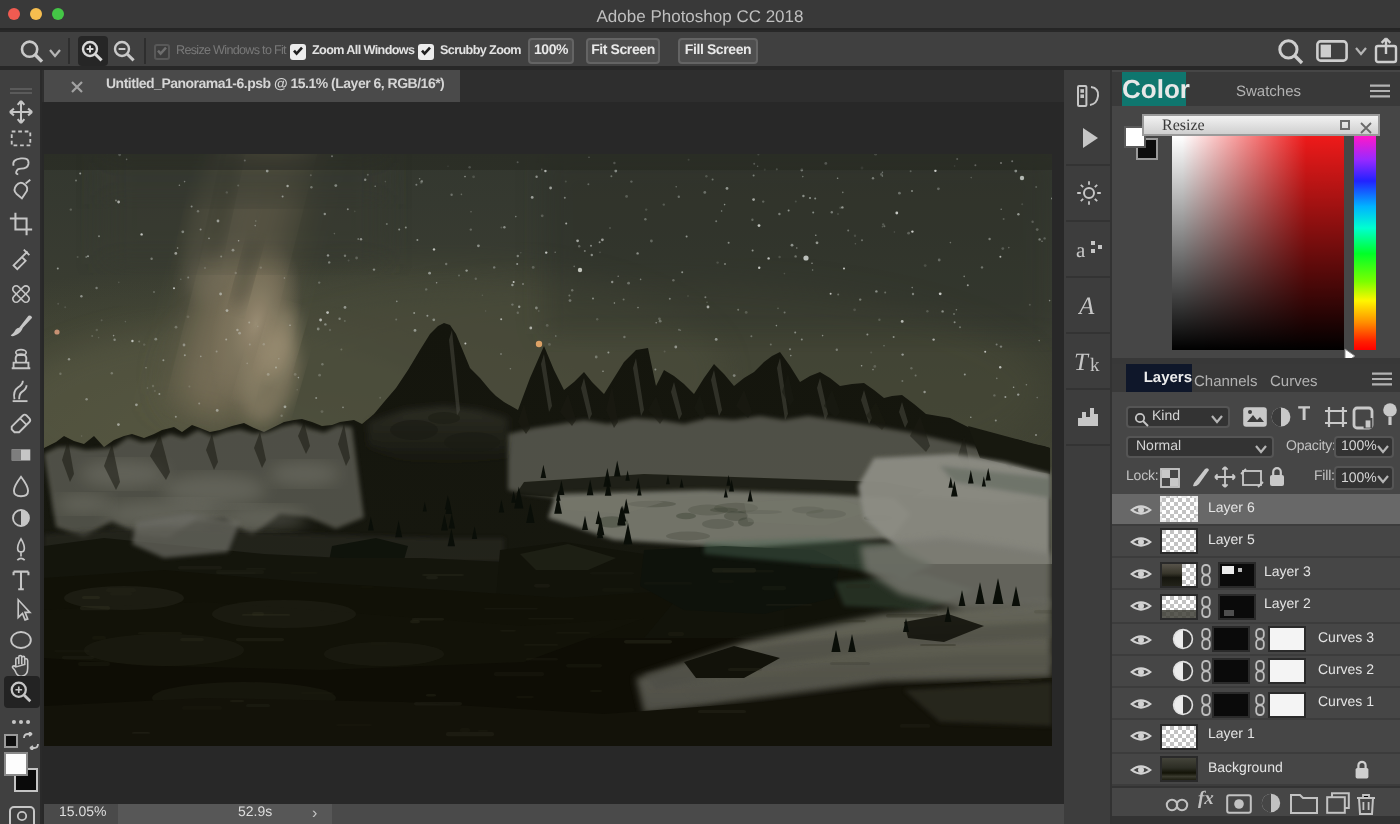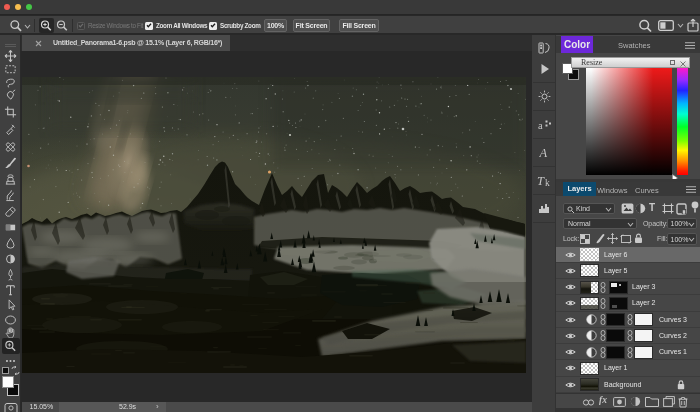--- a/index.html
+++ b/index.html
@@ -1,20 +1,21 @@
 <!DOCTYPE html>
 <html><head><meta charset="utf-8"><style>
 *{margin:0;padding:0;box-sizing:border-box}
 body{width:700px;height:412px;overflow:hidden;font-family:"Liberation Sans",sans-serif;background:#282828;position:relative}
 .abs{position:absolute}
 .lbl{position:absolute;font-size:7px;color:#c8c8c8;letter-spacing:-0.1px}
 </style></head><body><div class="abs" style="left:0;top:0;width:700px;height:15px;background:#393939;border-bottom:1px solid #252525">
 <div class="abs" style="left:3.6px;top:4.4px;width:6px;height:6px;border-radius:50%;background:#f05b51"></div>
 <div class="abs" style="left:14.6px;top:4.4px;width:6px;height:6px;border-radius:50%;background:#f7be4f"></div>
 <div class="abs" style="left:25.7px;top:4.4px;width:6px;height:6px;border-radius:50%;background:#44c646"></div>
+<div class="abs" style="left:0;top:2.5px;width:700px;text-align:center;font-size:8.5px;color:#bfbfbf">Adobe Photoshop CC 2018</div>
 </div><div class="abs" style="left:0;top:16px;width:700px;height:18px;background:#404040;border-bottom:1px solid #282828">
 <svg class="abs" style="left:9px;top:3.5px" width="16" height="12" viewBox="0 0 16 12">
       <circle cx="5.8" cy="4.6" r="3.8" fill="none" stroke="#c9c9c9" stroke-width="1.3"></circle>
       <path d="M8.6 7.4 L12 10.8" stroke="#c9c9c9" stroke-width="1.7"></path>
     </svg>
     <svg class="abs" style="left:24px;top:7.5px" width="7" height="5" viewBox="0 0 7 5">
       <path d="M1 1 L3.5 4 L6 1" fill="none" stroke="#b5b5b5" stroke-width="1.1"></path>
     </svg>
     <div class="abs" style="left:34px;top:2.5px;width:1px;height:13px;background:#2e2e2e"></div>
     <div class="abs" style="left:38.5px;top:1.5px;width:15px;height:15px;background:#262626;border-radius:2px"></div>
@@ -898,36 +899,36 @@
 <div class="abs" style="left:533px;top:166px;width:22px;height:1px;background:#333"></div>
 <svg class="abs" style="left:537px;top:174px" width="18" height="13" viewBox="0 0 18 13">
     <text x="0" y="11" font-size="12.5" fill="#c6c6c6" font-family="Liberation Serif" font-style="italic">T</text>
     <text x="8" y="11.5" font-size="9.5" fill="#c6c6c6" font-family="Liberation Serif">k</text>
   </svg>
 <div class="abs" style="left:533px;top:194px;width:22px;height:1px;background:#333"></div>
 <svg class="abs" style="left:538px;top:202px" width="13" height="12" viewBox="0 0 13 12">
     <path d="M1 11 V7 H3 V4 H5 V6.5 H7 V2 H9 V5 H11 V11 Z" fill="#c6c6c6"></path>
   </svg>
 <div class="abs" style="left:533px;top:222px;width:22px;height:1px;background:#333"></div><span class="abs" style="left:690px;top:35px;font-size:8px;color:#9a9a9a">»</span><div class="abs" style="left:556px;top:36px;width:144px;height:17px;background:#393939">
-<div class="abs" style="left:5px;top:0;width:32px;height:17px;background:#6d28d9;color:#e8e8e8;font-size:10px;font-weight:bold;text-align:center;line-height:17px">Color</div>
+<div class="abs" style="left:5px;top:0;width:32px;height:17px;background:#0f766e;color:#e8e8e8;font-size:13px;font-weight:bold;text-align:center;line-height:17px">Color</div>
 <span class="abs" style="left:62px;top:5px;font-size:7.5px;color:#b2b2b2">Swatches</span>
 <svg class="abs" style="left:129px;top:6px" width="10" height="7" viewBox="0 0 10 7">
       <path d="M0 0.8 H10 M0 3.5 H10 M0 6.2 H10" stroke="#b2b2b2" stroke-width="1.1"></path>
     </svg>
 </div><div class="abs" style="left:567.5px;top:68.5px;width:11px;height:11px;background:#0d0d0d;border:1px solid #9a9a9a"></div><div class="abs" style="left:562px;top:63px;width:11px;height:11px;background:#fff;border:1px solid #5a5a5a"></div><div class="abs" style="left:571px;top:56.5px;width:119px;height:11.5px;background:linear-gradient(180deg,#f2f2f2,#cfcfcf);border:1px solid #9a9a9a">
 <span class="abs" style="left:9px;top:0px;font-size:8px;color:#3a3a3a;font-family:'Liberation Serif',serif">Resize</span>
 <div class="abs" style="left:98px;top:2.6px;width:5px;height:5px;border:1px solid #6a6a6a"></div>
 <svg class="abs" style="left:108px;top:3px" width="6" height="6" viewBox="0 0 6 6">
       <path d="M0.5 0.5 L5.5 5.5 M5.5 0.5 L0.5 5.5" stroke="#6a6a6a" stroke-width="0.9"></path>
     </svg>
 </div><div class="abs" style="left:586px;top:68px;width:86px;height:106.5px;background:linear-gradient(to top,#000,rgba(0,0,0,0)),linear-gradient(to right,#fff 6%,rgba(255,255,255,0) 78%),linear-gradient(#ee1a1a,#ee1a1a)"></div><div class="abs" style="left:677px;top:68px;width:11px;height:106.5px;background:linear-gradient(180deg,#ff18c8 0%,#9929ff 11%,#2222ff 21%,#00b4ff 33%,#00ffd0 43%,#00ff28 55%,#7aff00 68%,#fff600 77%,#ff9000 87%,#ff2000 96%,#ff0000 100%)"></div><svg class="abs" style="left:671.5px;top:173.5px" width="6" height="8" viewBox="0 0 6 8">
     <path d="M0.5 0.5 L5.5 4 L0.5 7.5 Z" fill="#fff" stroke="#888" stroke-width="0.5"></path>
   </svg><div class="abs" style="left:556px;top:178.5px;width:144px;height:3.5px;background:#383838"></div><div class="abs" style="left:556px;top:182px;width:144px;height:14px;background:#393939">
-<div class="abs" style="left:7px;top:0;width:33px;height:14px;background:#0c4a6e;color:#ececec;font-size:7.5px;font-weight:bold;text-align:center;line-height:14px">Layers</div>
-<span class="abs" style="left:41px;top:3.5px;font-size:7.5px;color:#b2b2b2">Windows</span>
+<div class="abs" style="left:7px;top:0;width:33px;height:14px;background:#0f172a;color:#ececec;font-size:7.5px;font-weight:bold;text-align:right;line-height:14px">Layers</div>
+<span class="abs" style="left:41px;top:3.5px;font-size:7.5px;color:#b2b2b2">Channels</span>
 <span class="abs" style="left:79px;top:3.5px;font-size:7.5px;color:#b2b2b2">Curves</span>
 <svg class="abs" style="left:130px;top:4px" width="10" height="7" viewBox="0 0 10 7">
       <path d="M0 0.8 H10 M0 3.5 H10 M0 6.2 H10" stroke="#b2b2b2" stroke-width="1.1"></path>
     </svg>
 </div><div class="abs" style="left:563px;top:202.5px;width:52px;height:11.5px;background:#333;border:1px solid #555;border-radius:2px">
 <svg class="abs" style="left:3px;top:2.3px" width="8" height="8" viewBox="0 0 8 8">
       <circle cx="3" cy="3" r="2.1" fill="none" stroke="#c6c6c6" stroke-width="0.9"></circle>
       <path d="M4.5 4.5 L7 7" stroke="#c6c6c6" stroke-width="1"></path>
     </svg>
 <span class="abs" style="left:12px;top:1.8px;font-size:7px;color:#d5d5d5">Kind</span>

